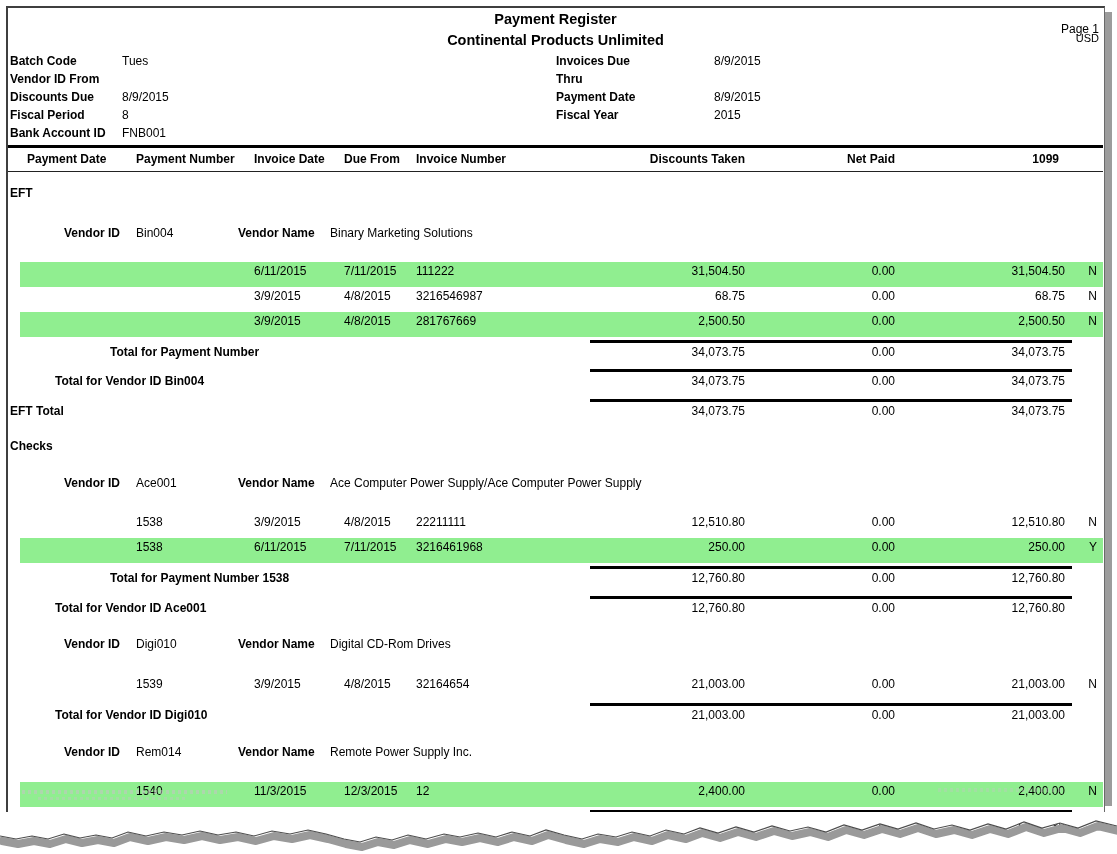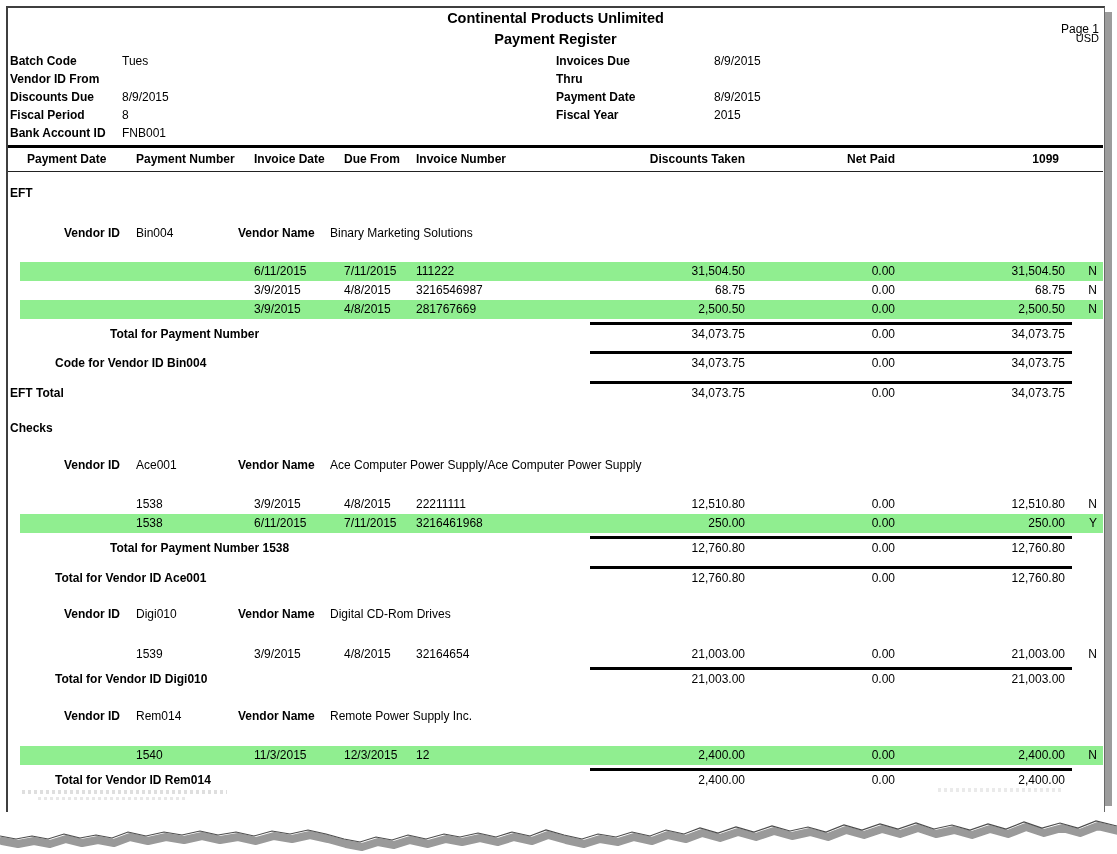--- a/index.html
+++ b/index.html
@@ -19,21 +19,21 @@
   .frow{position:relative;height:18px;line-height:18px;font-size:12px;}
   .fl-label{position:absolute;left:2px;font-weight:bold;}
   .fl-value{position:absolute;left:114px;}
   .fr-label{position:absolute;left:548px;font-weight:bold;}
   .fr-value{position:absolute;left:706px;}
 
   .top-rule{height:3px;background:#000;margin-top:3px;width:1095px;}
   .head-row{border-bottom:1px solid #222;}
 
   .row{display:grid;grid-template-columns:112px 128px 92px 74px 163px 168px 150px 170px 38px;
-       height:19px;line-height:19px;font-size:12px;width:1095px;}
+       height:25px;line-height:19px;font-size:12px;width:1095px;}
   .head-row.row{height:23px;line-height:23px;font-weight:bold;}
   .c{white-space:nowrap;overflow:hidden;}
   .c1{padding-left:19px;}.c2{padding-left:16px;}.c3{padding-left:6px;}
   .c4{padding-left:4px;}.c5{padding-left:2px;}
   .num{text-align:right;}
   .c9{text-align:right;padding-right:6px;}
 
   .hl{background-image:linear-gradient(var(--highlight,#90EE90),var(--highlight,#90EE90));
       background-repeat:no-repeat;background-position:12px 0;background-size:calc(100% - 12px) 100%;}
 
@@ -71,22 +71,22 @@
 <body>
 
 <div class="canvas">
   <div class="page-shadow"></div>
 
   <div class="page">
     <div class="page-num">Page 1</div>
     <div class="currency">USD</div>
 
     <div class="content">
+      <div class="title t2">Payment Register</div>
       <div class="title t1">Continental Products Unlimited</div>
-      <div class="title t2">Payment Register</div>
 
       <div class="filters">
         <div class="frow">
           <span class="fl-label">Batch Code</span>
           <span class="fl-value">Tues</span>
           <span class="fr-label">Invoices Due</span>
           <span class="fr-value">8/9/2015</span>
         </div>
         <div class="frow">
           <span class="fl-label">Vendor ID From</span>
@@ -174,21 +174,21 @@
       <div class="trow">
         <span class="tlabel ind-pay">Total for Payment Number</span>
         <span class="c num">34,073.75</span>
         <span class="c num">0.00</span>
         <span class="c num">34,073.75</span>
         <span class="c c9"></span>
       </div>
 
       <div class="amt-rule mt8"></div>
       <div class="trow">
-        <span class="tlabel ind-ven">Code for Vendor ID Bin004</span>
+        <span class="tlabel ind-ven">Total for Vendor ID Bin004</span>
         <span class="c num">34,073.75</span>
         <span class="c num">0.00</span>
         <span class="c num">34,073.75</span>
         <span class="c c9"></span>
       </div>
 
       <div class="amt-rule mt9"></div>
       <div class="trow">
         <span class="tlabel ind-grp">EFT Total</span>
         <span class="c num">34,073.75</span>

